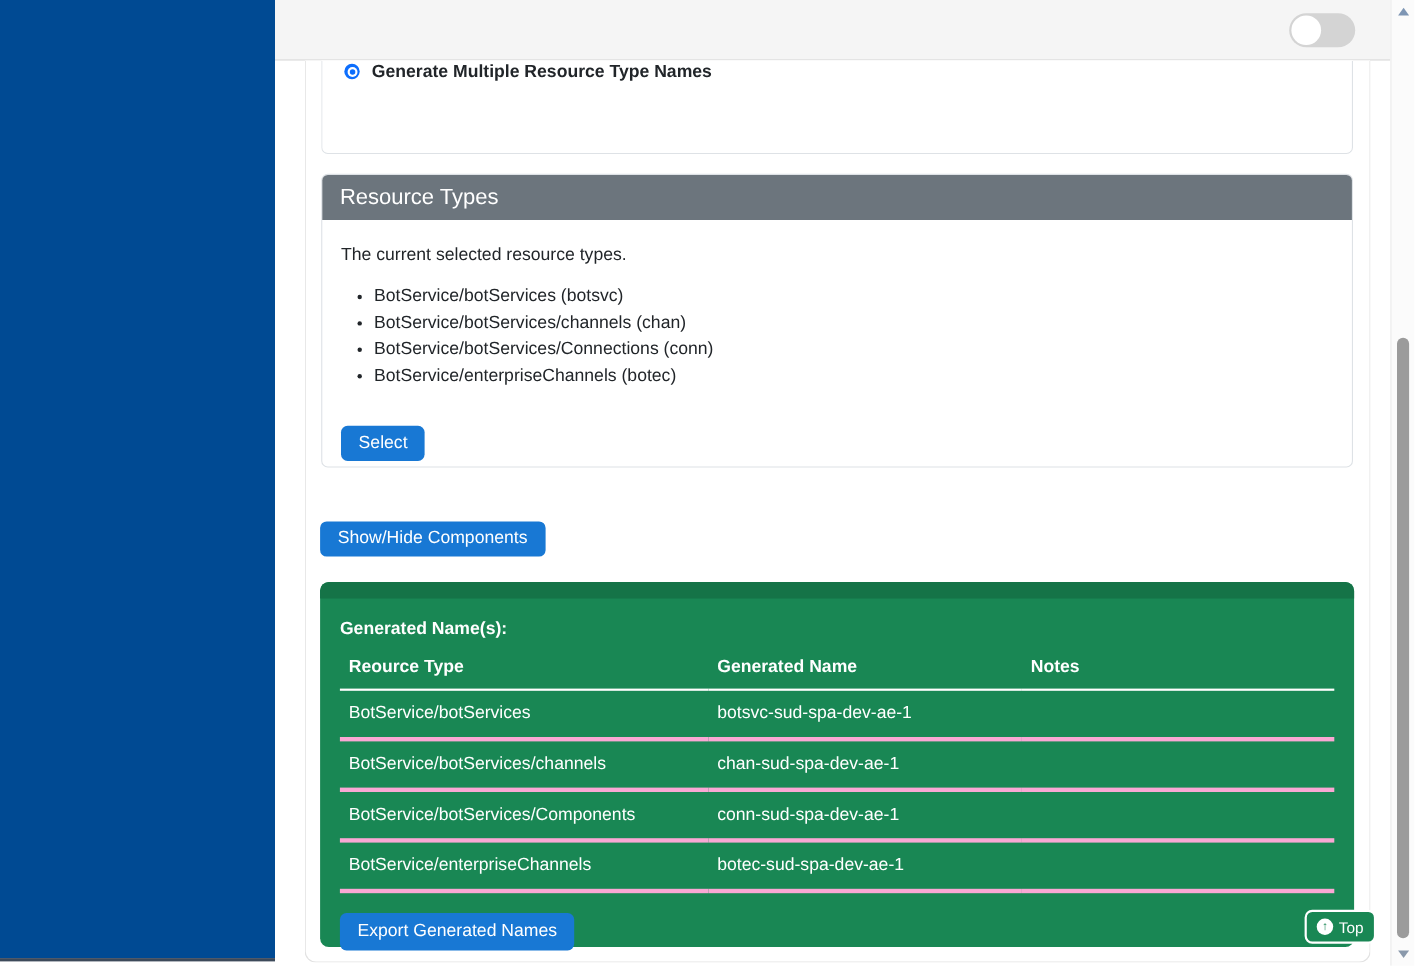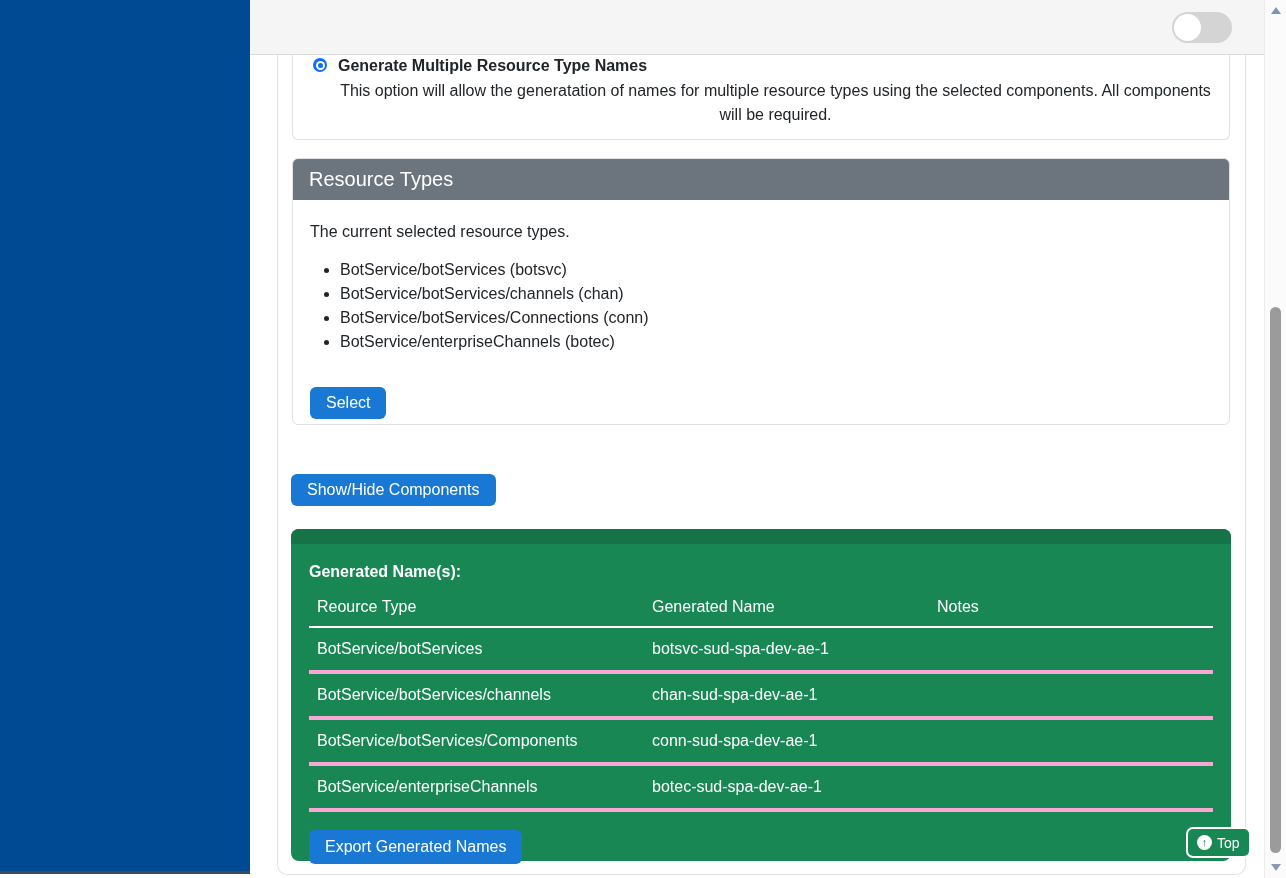--- a/index.html
+++ b/index.html
@@ -130,21 +130,21 @@
   .gen-heading { font-size: 16px; font-weight: bold; line-height: 17px; }
   .gen-table {
     width: 100%;
     margin-top: 16px;
     border-collapse: collapse;
     color: #fff;
     font-size: 16px;
   }
   .gen-table th {
     text-align: left;
-    font-weight: normal;
+    font-weight: bold;
     padding: 2px 8px 10px 8px;
     border-bottom: 2px solid #ffffff;
   }
   .gen-table th.col-rt { width: 335px; }
   .gen-table th.col-gn { width: 285px; }
   .gen-table td {
     padding: 12px 8px;
     border-bottom: 4px solid #f9a8d4;
   }
   .export-btn { margin-top: 18px; padding: 8px 16px; }
@@ -219,21 +219,20 @@
   <div class="radio-row">
     <div class="radio-outer">
       <div class="radio-mid">
         <div class="radio-dot"></div>
       </div>
     </div>
     <div>
       <div class="option-title">Generate Multiple Resource Type Names</div>
     </div>
   </div>
-  <div class="option-desc">This option will allow the generatation of names for multiple resource types using the selected components. All components will be required.</div>
 </div>
 
 <div class="rt-card">
   <div class="rt-header">Resource Types</div>
   <div class="rt-body">
     <div class="rt-intro">The current selected resource types.</div>
     <ul class="rt-list">
         <li>BotService/botServices (botsvc)</li>
         <li>BotService/botServices/channels (chan)</li>
         <li>BotService/botServices/Connections (conn)</li>

